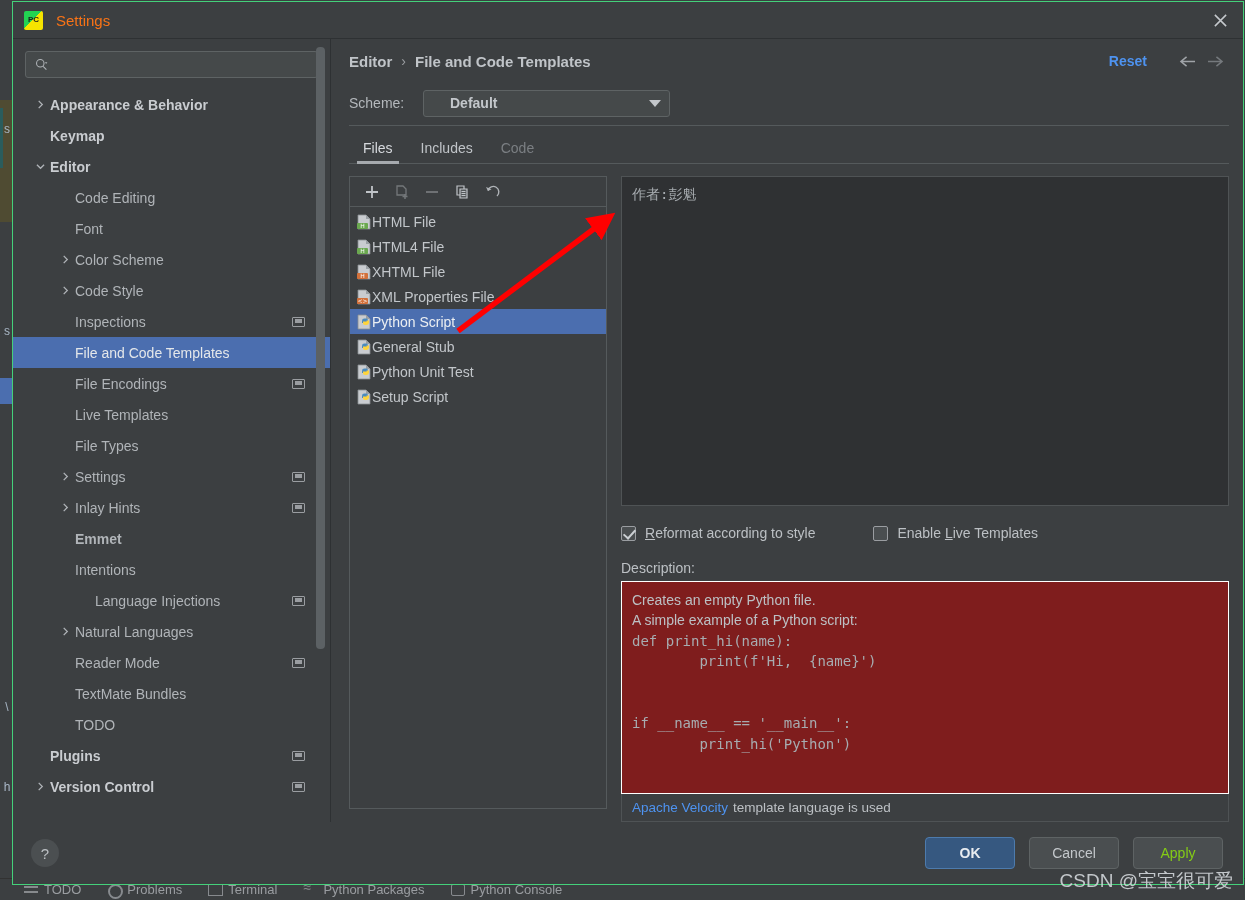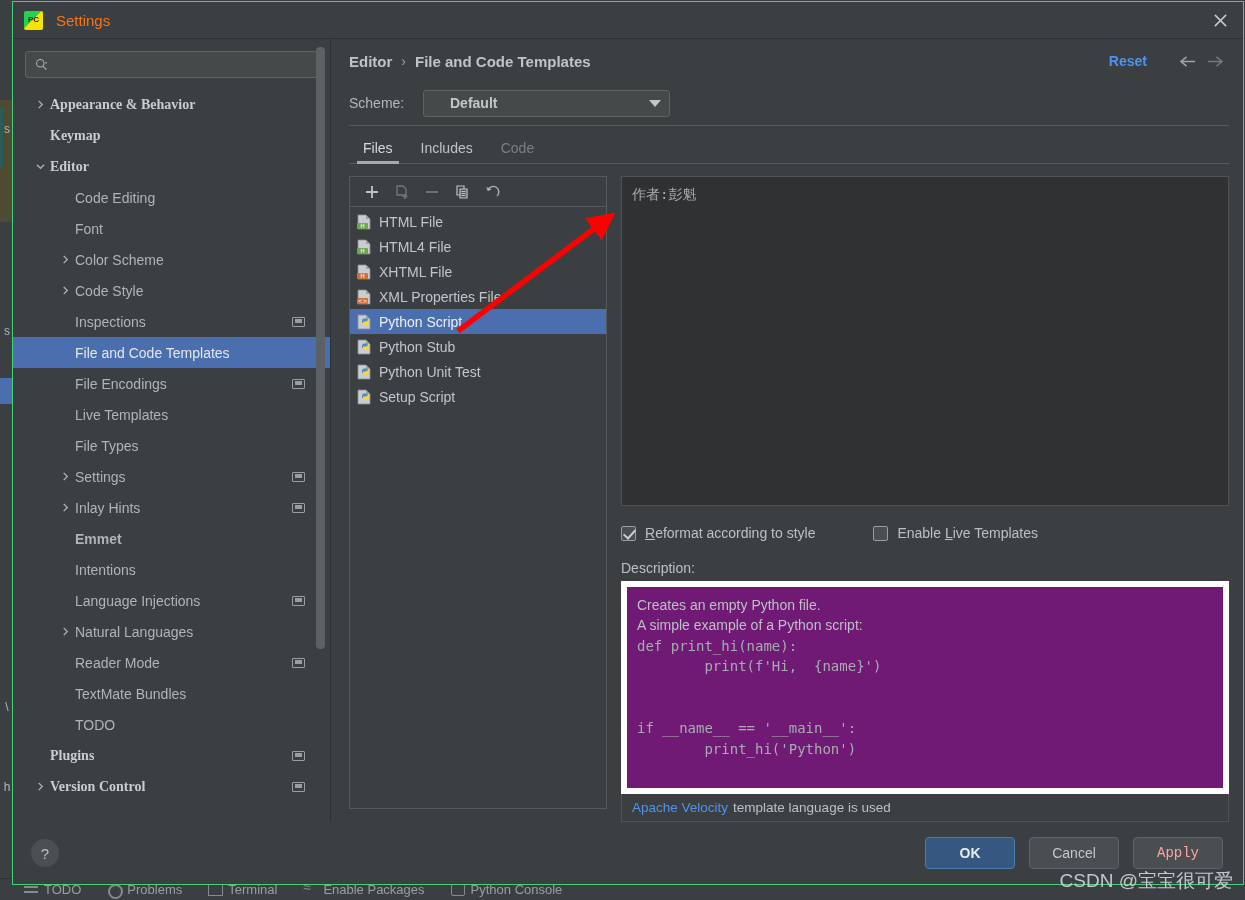--- a/index.html
+++ b/index.html
@@ -142,21 +142,21 @@
     position: relative; cursor: pointer; padding-right: 24px;
   }
   .tree-row.selected { background: #4b6eaf; }
   .arrow {
     width: 15px; height: 15px; flex: 0 0 15px;
     display: flex; align-items: center; justify-content: center;
     margin-right: 2px;
   }
   .arrow svg { width: 9px; height: 9px; }
   .tree-label { font-size: 14px; color: #b0b4b8; white-space: nowrap; }
-  .tree-row.bold .tree-label { color: #c9ccd0; font-weight: bold; font-family: Liberation Serif, serif; }
+  .tree-row.bold .tree-label { color: #c9ccd0; font-weight: bold; }
   .tree-row.selected .tree-label { color: #e4e7ea; }
   .badge {
     position: absolute; right: 26px; top: 50%; transform: translateY(-50%);
     width: 13px; height: 10px; border: 1.5px solid #9a9da1; border-radius: 1px;
     background: #3c3f41;
   }
   .badge::after {
     content: ""; position: absolute; left: 1.5px; top: 1.5px;
     width: 7px; height: 4px; background: #9a9da1;
   }
@@ -240,21 +240,21 @@
   }
   .tb-btn {
     width: 28px; height: 24px; display: flex; align-items: center;
     justify-content: center; cursor: pointer;
   }
   .tb-btn.dim { opacity: .42; cursor: default; }
   .tb-btn svg { width: 16px; height: 16px; }
 
   #tpl-list { flex: 1 1 auto; overflow: hidden; padding-top: 2px; }
   .tpl-row {
-    height: 25px; display: flex; align-items: center; gap: 7px;
+    height: 25px; display: flex; align-items: center; 
     padding-left: 6px; cursor: pointer;
   }
   .tpl-row.selected { background: #4b6eaf; }
   .tpl-name { font-size: 14px; color: #c2c6ca; white-space: nowrap; }
   .tpl-row.selected .tpl-name { color: #eceff2; }
   .ficon { width: 16px; height: 16px; flex: 0 0 16px; position: relative; }
 
   
   #tpl-right {
     flex: 1 1 auto; display: flex; flex-direction: column;
@@ -285,21 +285,21 @@
     border-width: 0 2px 2px 0; transform: rotate(42deg);
   }
   .cb-label { font-size: 14px; color: #bcc0c4; }
   .cb-label u { text-decoration: underline; }
 
   #desc-label {
     font-size: 14px; color: #bcc0c4; padding: 10px 0 5px 0; flex: 0 0 auto;
   }
   #desc-box {
     flex: 1 1 auto; min-height: 0;
-    background: #701a75; border: 6px solid #ffffff;
+    background: #7f1d1d; border: 1px solid #ffffff;
     padding: 8px 10px; overflow: hidden;
   }
   .desc-line { font-size: 14px; color: #bcc0c4; line-height: 1.46; }
   .desc-code {
     font-family: "DejaVu Sans Mono", monospace; font-size: 14px;
     color: #a7acb0; white-space: pre; line-height: 1.47;
   }
   #velocity-box {
     flex: 0 0 28px; border: 1px solid #4f5355; border-top: none;
     background: #3c3f41; display: flex; align-items: center;
@@ -322,21 +322,21 @@
   .dlg-btn {
     width: 90px; height: 32px; border-radius: 4px;
     border: 1px solid #5e6364; background: #4a4e50;
     color: #c3c7cb; font-size: 14px; font-family: "Liberation Sans", sans-serif;
     cursor: pointer; margin-left: 14px;
   }
   .dlg-btn.primary {
     background: #365880; border-color: #4d7bad; color: #e8ecf0;
     font-weight: bold; width: 90px;
   }
-  .dlg-btn.disabled { color: #fca5a5; cursor: default; font-family: Liberation Mono, monospace; }
+  .dlg-btn.disabled { color: #84cc16; cursor: default; }
 
   
   #red-arrow {
     position: absolute; left: 0; top: 0; width: 1245px; height: 900px;
     pointer-events: none;
   }
 
   
   #watermark {
     position: absolute; right: 12px; bottom: 6px;
@@ -366,21 +366,21 @@
   <div class="tw-item">
     <span class="tw-ico problems"></span>
     <span class="tw-label">Problems</span>
   </div>
   <div class="tw-item">
     <span class="tw-ico terminal"></span>
     <span class="tw-label">Terminal</span>
   </div>
   <div class="tw-item">
     <span class="tw-ico packages"></span>
-    <span class="tw-label">Enable Packages</span>
+    <span class="tw-label">Python Packages</span>
   </div>
   <div class="tw-item">
     <span class="tw-ico console"></span>
     <span class="tw-label">Python Console</span>
   </div>
 </div>
 
 <div id="dialog">
 
   <div id="titlebar">
@@ -492,21 +492,21 @@
             <span class="badge"></span>
           </div>
           <div class="tree-row" style="padding-left: 45px; font-weight: bold;">
             <span class="arrow"></span>
             <span class="tree-label">Emmet</span>
           </div>
           <div class="tree-row" style="padding-left: 45px;">
             <span class="arrow"></span>
             <span class="tree-label">Intentions</span>
           </div>
-          <div class="tree-row" style="padding-left: 45px;">
+          <div class="tree-row" style="padding-left: 45px; gap: 20px;">
             <span class="arrow"></span>
             <span class="tree-label">Language Injections</span>
             <span class="badge"></span>
           </div>
           <div class="tree-row" style="padding-left: 45px;">
             <span class="arrow">
               <svg viewBox="0 0 10 10">
                 <path d="M3 1 L7 5 L3 9" stroke="#b0b4b8" stroke-width="1.4" fill="none"></path>
               </svg>
             </span>
@@ -659,21 +659,21 @@
                   </svg></span>
                 <span class="tpl-name">Python Script</span>
               </div>
               <div class="tpl-row">
                 <span class="ficon"><svg viewBox="0 0 16 16">
                     <path d="M2 1 h8 l4 4 v10 h-12 z" fill="#c9ccd0" stroke="#8b8f93" stroke-width="0.8"></path>
                     <path d="M10 1 l4 4 h-4 z" fill="#9aa0a4"></path>
                     <path d="M6 7 a2.4 2.4 0 0 1 2.4-2.4 h1.6 a2 2 0 0 1 2 2 v1.6 h-3.6 v0.8 h-2.4 z" fill="#4b8bbe"></path>
                     <path d="M13 8.6 a2.4 2.4 0 0 1 -2.4 2.4 h-1.6 a2 2 0 0 1 -2 -2 v-1.6 h3.6 v-0.8 h2.4 z" fill="#ffd43b"></path>
                   </svg></span>
-                <span class="tpl-name">Python Stub</span>
+                <span class="tpl-name">General Stub</span>
               </div>
               <div class="tpl-row">
                 <span class="ficon"><svg viewBox="0 0 16 16">
                     <path d="M2 1 h8 l4 4 v10 h-12 z" fill="#c9ccd0" stroke="#8b8f93" stroke-width="0.8"></path>
                     <path d="M10 1 l4 4 h-4 z" fill="#9aa0a4"></path>
                     <path d="M6 7 a2.4 2.4 0 0 1 2.4-2.4 h1.6 a2 2 0 0 1 2 2 v1.6 h-3.6 v0.8 h-2.4 z" fill="#4b8bbe"></path>
                     <path d="M13 8.6 a2.4 2.4 0 0 1 -2.4 2.4 h-1.6 a2 2 0 0 1 -2 -2 v-1.6 h3.6 v-0.8 h2.4 z" fill="#ffd43b"></path>
                   </svg></span>
                 <span class="tpl-name">Python Unit Test</span>
               </div>

